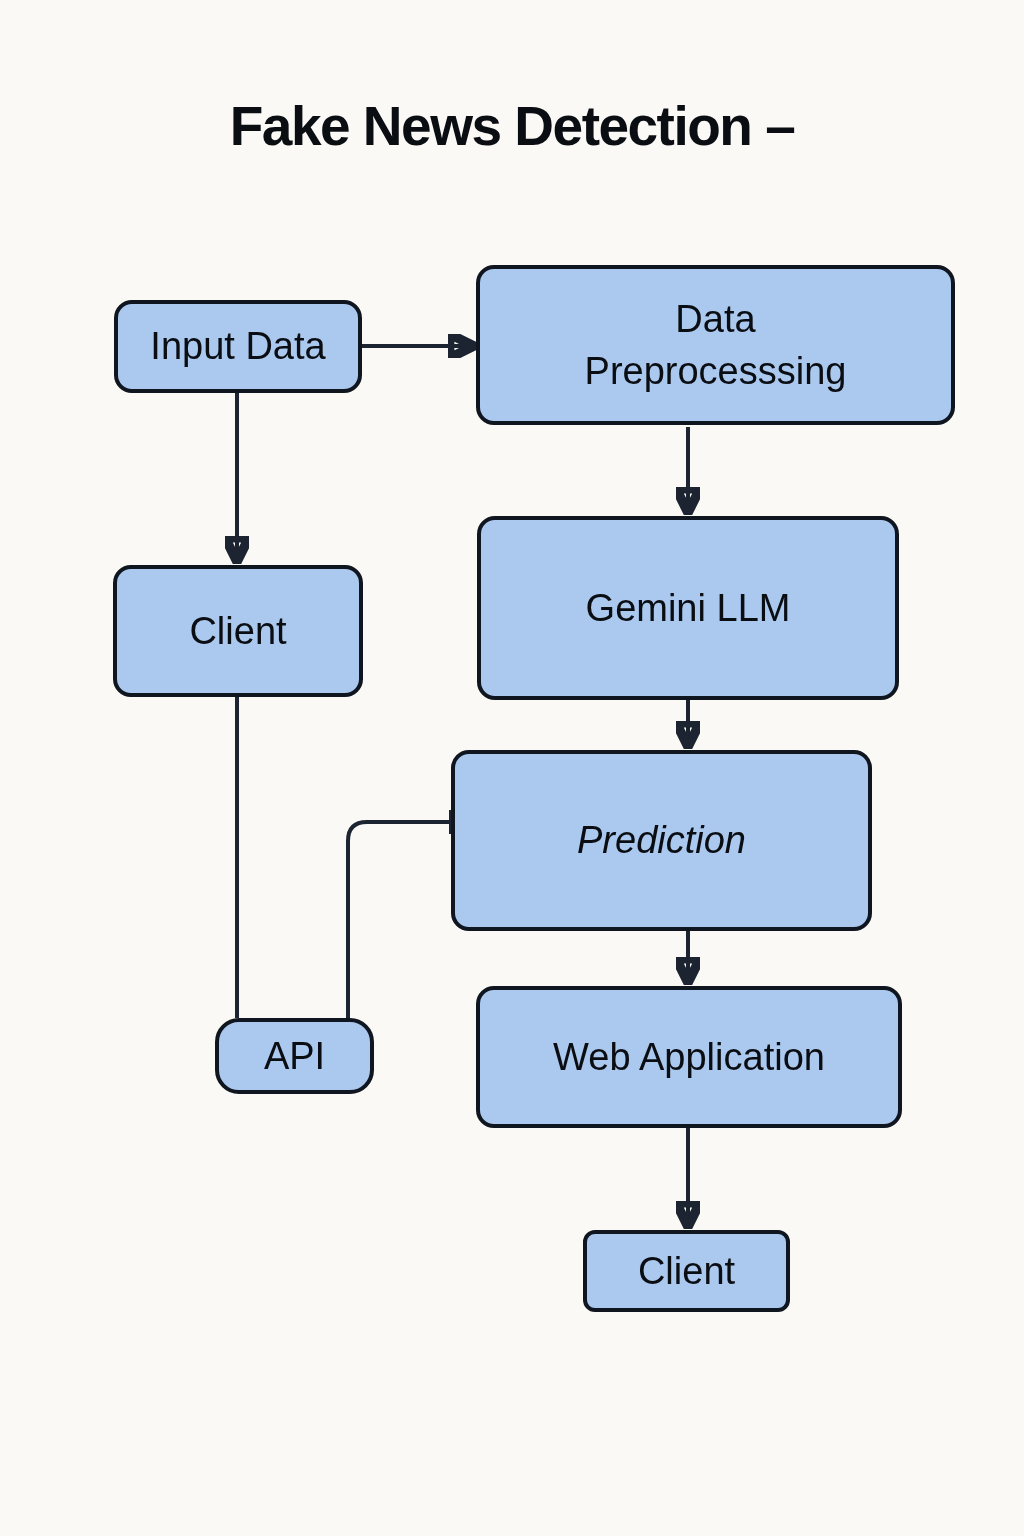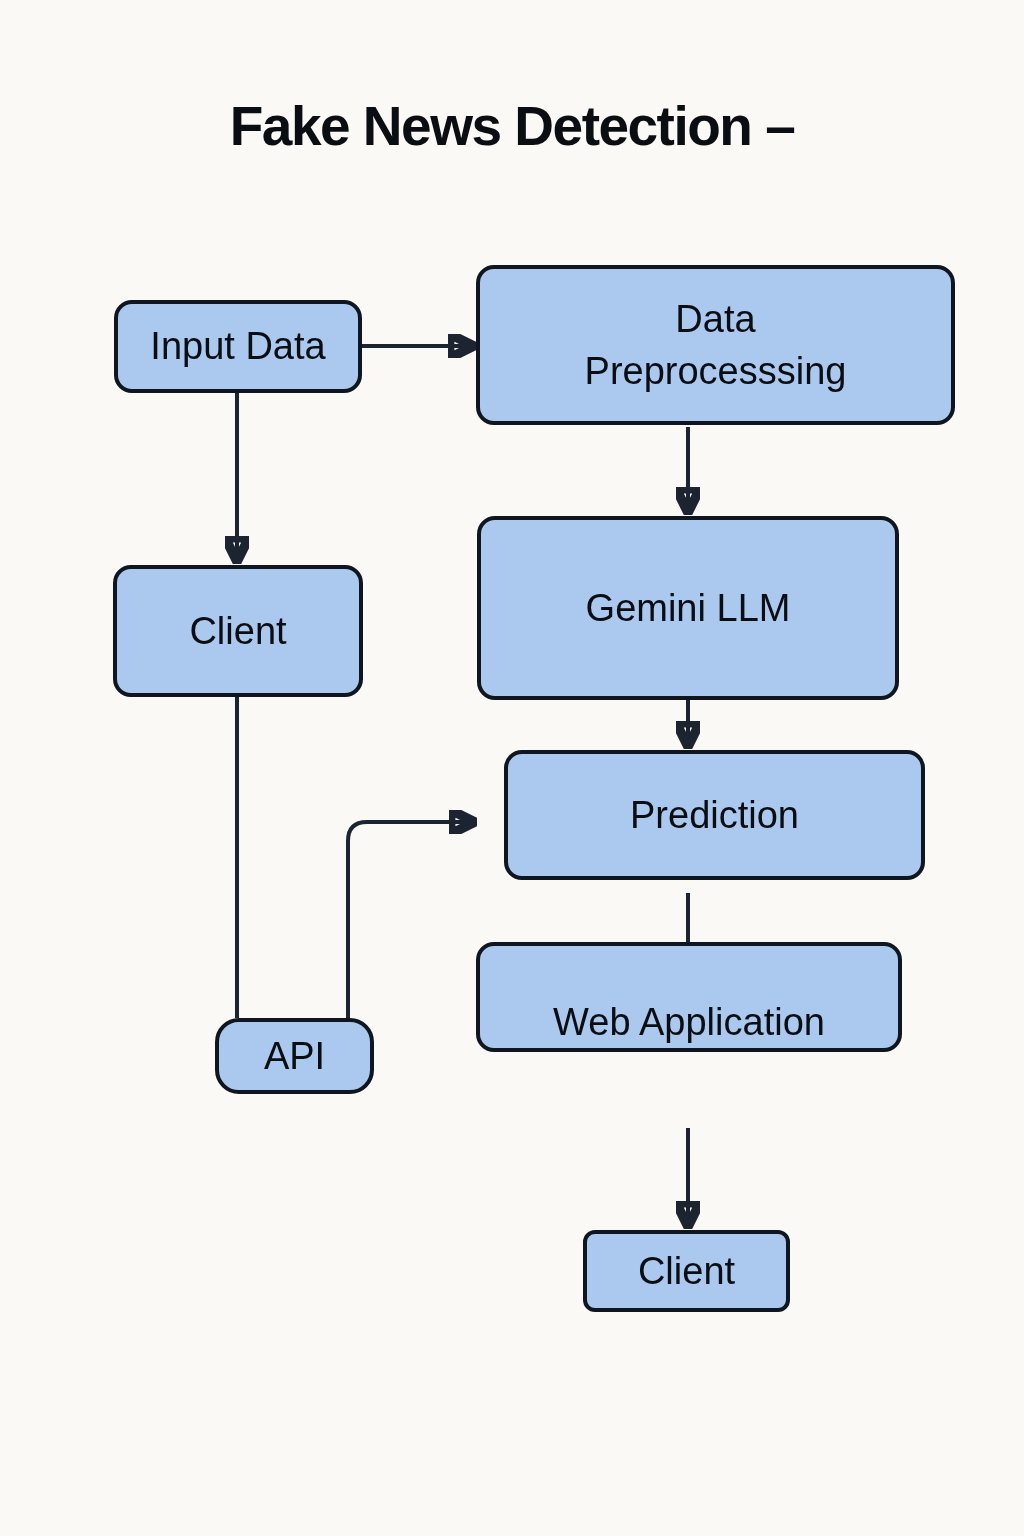--- a/index.html
+++ b/index.html
@@ -51,23 +51,23 @@
     font-size: 38px;
     line-height: 1.38;
     color: #0a0d12;
     z-index: 2;
   }
   
   #node-input-data          { left: 114px; top: 300px; width: 248px; height: 93px; }
   #node-data-preprocessing  { left: 476px; top: 265px; width: 479px; height: 160px; }
   #node-gemini-llm          { left: 477px; top: 516px; width: 422px; height: 184px; }
   #node-twitter-geolocation { left: 113px; top: 565px; width: 250px; height: 132px; }
-  #node-prediction          { left: 504px; top: 750px; width: 421px; height: 130px; }
+  #node-prediction          { left: 451px; top: 750px; width: 421px; height: 181px; font-style: italic; }
   #node-api                 { left: 215px; top: 1018px; width: 159px; height: 76px; border-radius: 24px; }
-  #node-web-application     { left: 476px; top: 942px; width: 426px; height: 110px; justify-content: flex-end; }
+  #node-web-application     { left: 476px; top: 986px; width: 426px; height: 142px; }
   #node-client              { left: 583px; top: 1230px; width: 207px; height: 82px; border-radius: 12px; }
 </style>
 </head>
 <body>
 
 <h1 class="title">
   <span>Fake News Detection –</span><br>
 </h1>
 
 <svg id="connectors" width="1024" height="1536" viewBox="0 0 1024 1536">

